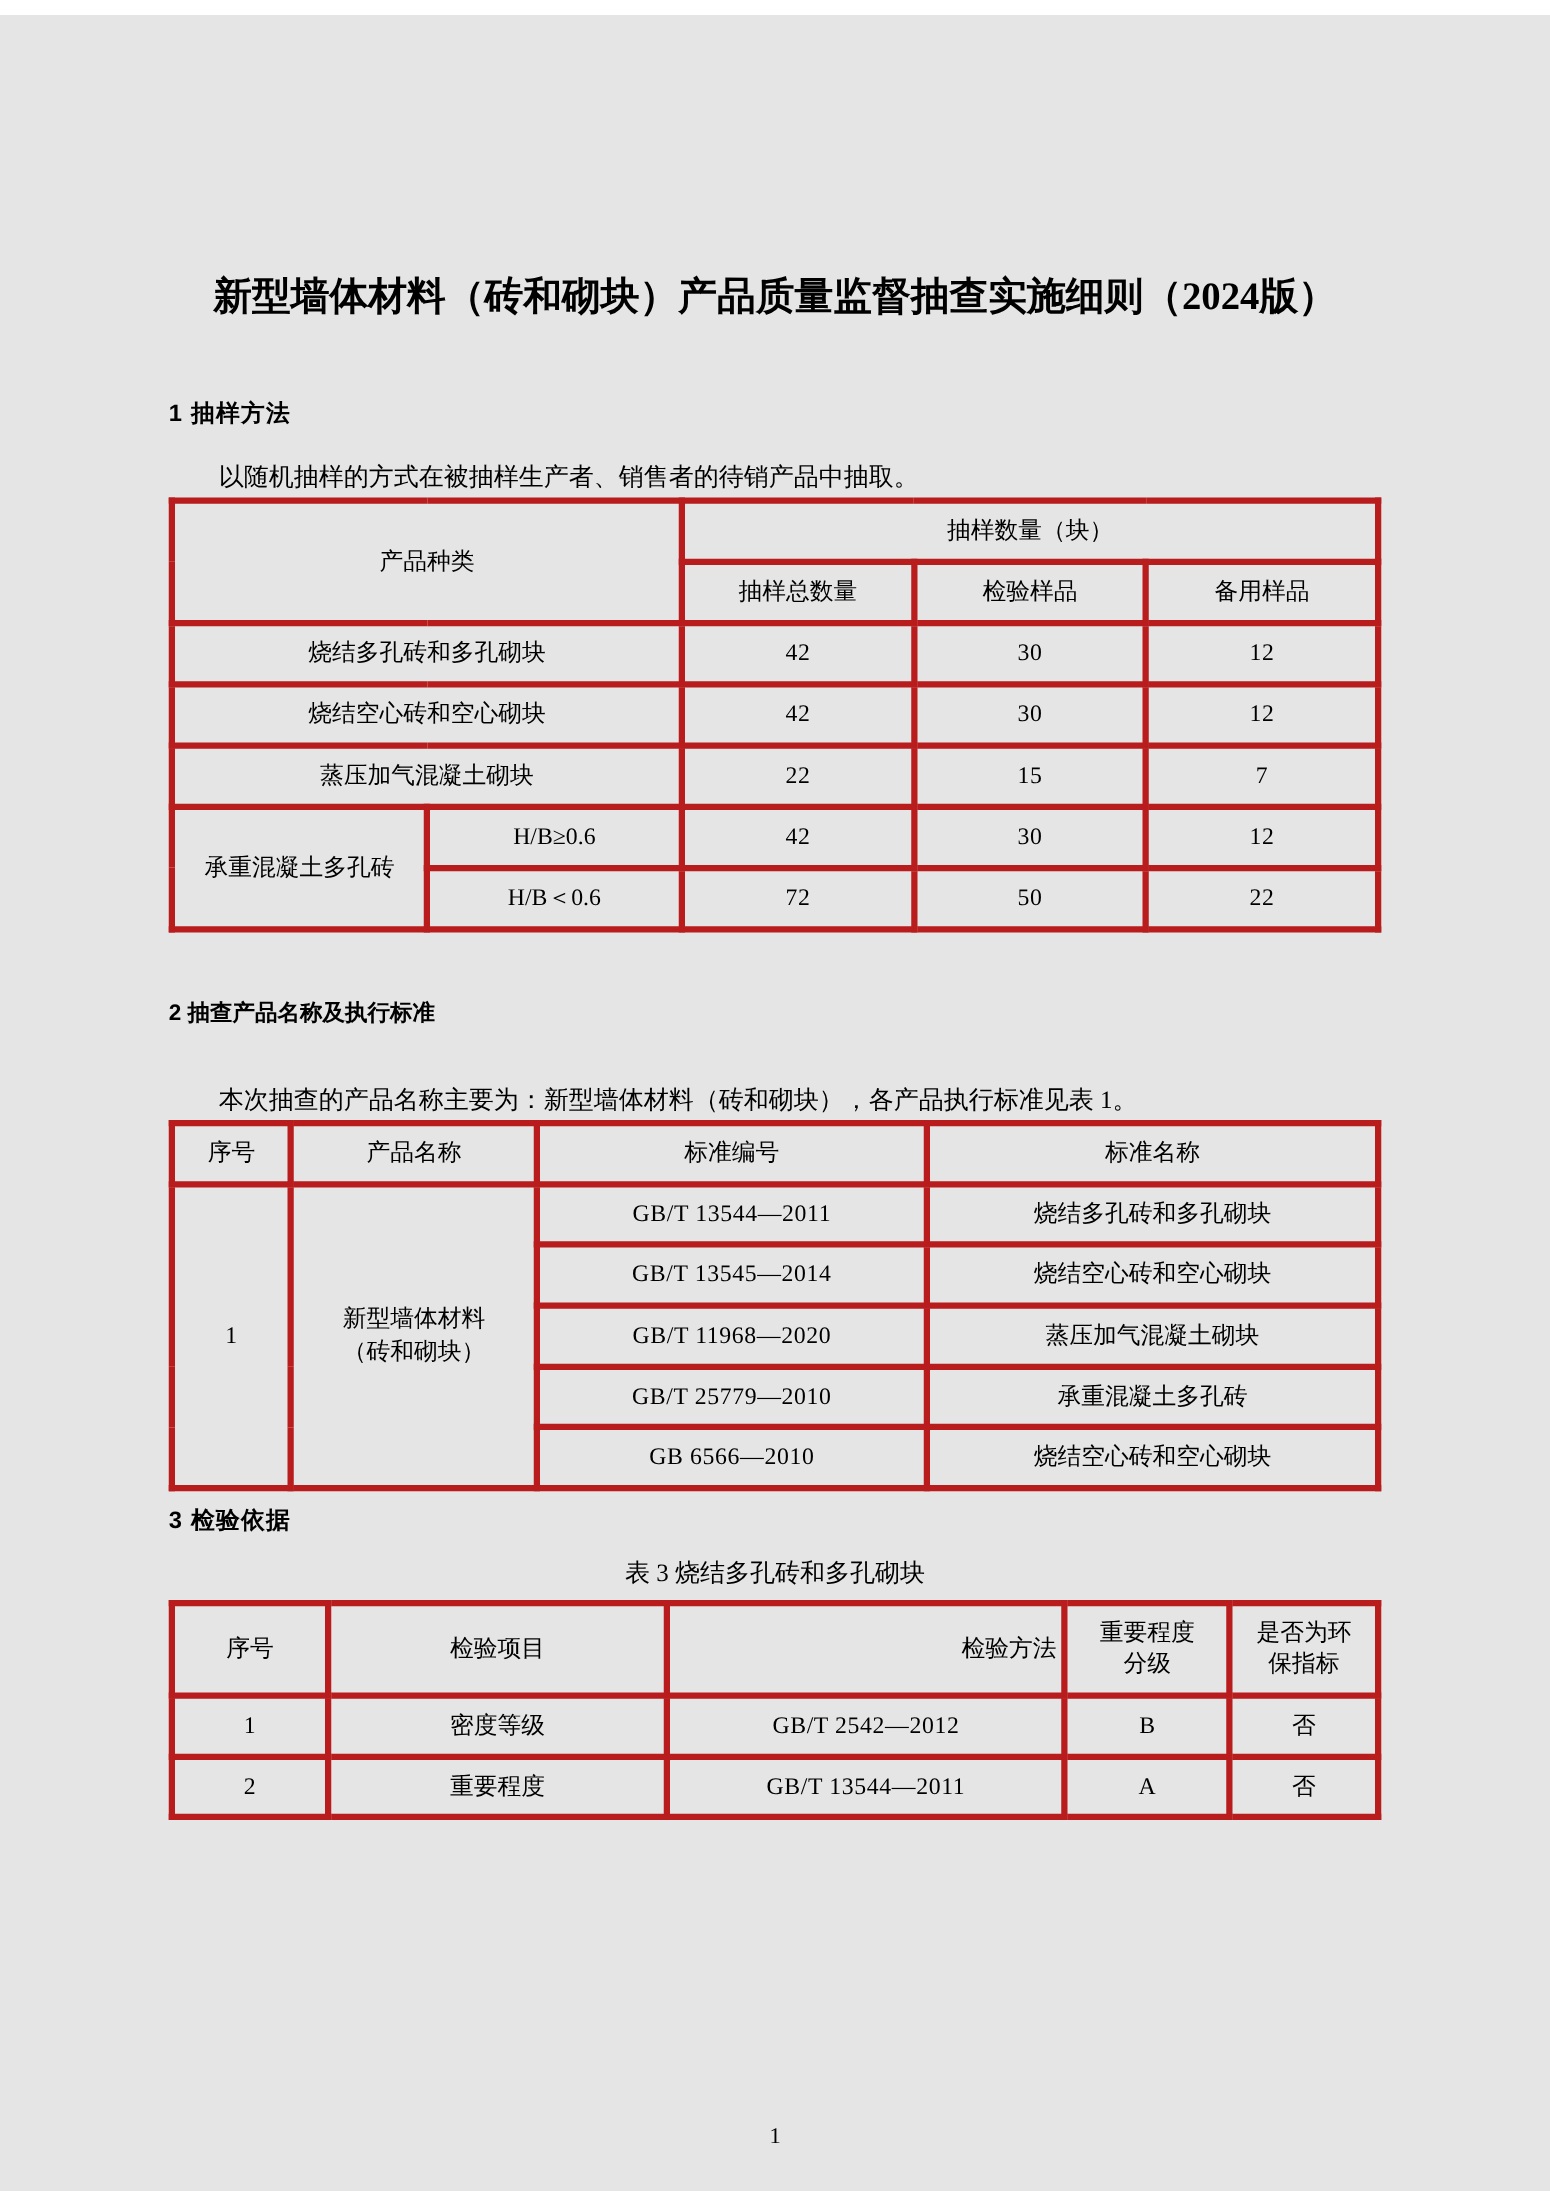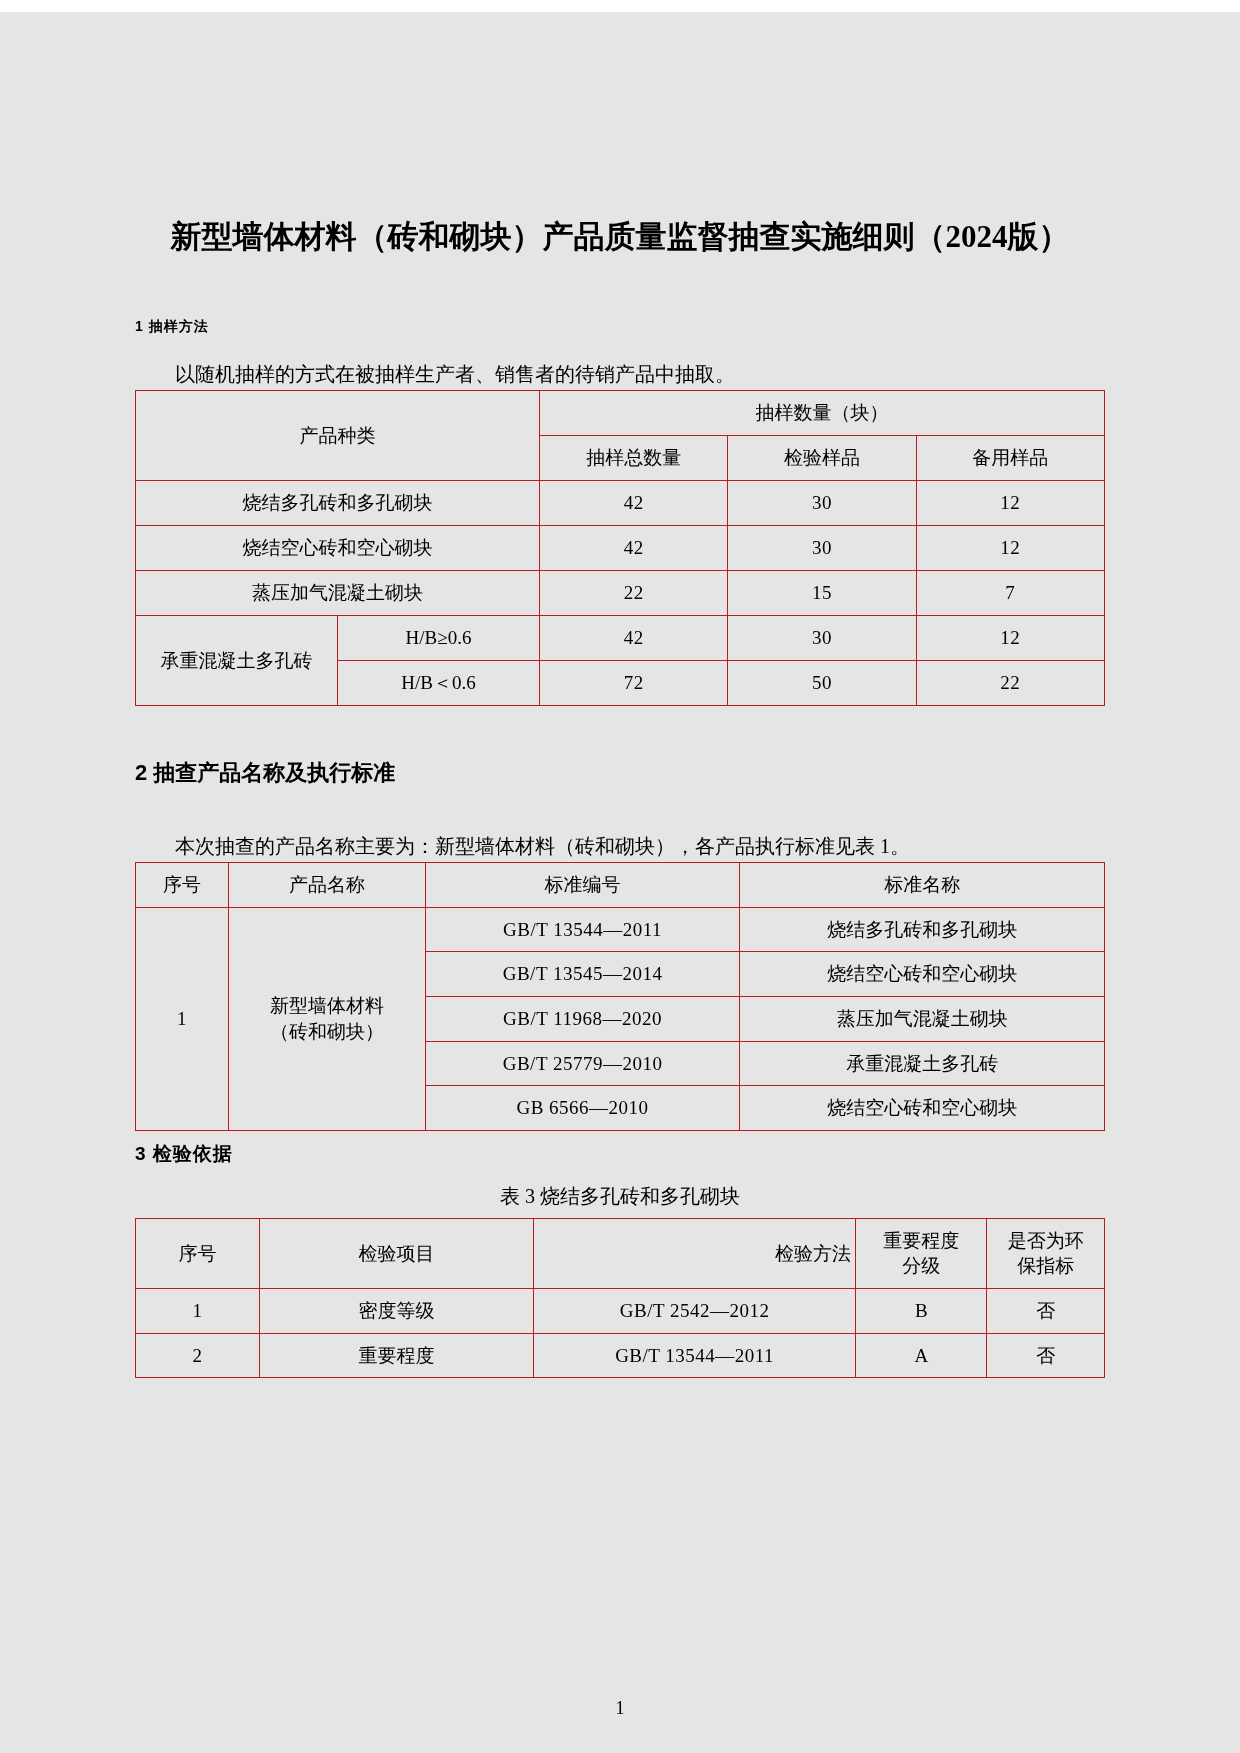--- a/index.html
+++ b/index.html
@@ -28,27 +28,27 @@
     font-size: 31px;
     line-height: 1.45;
     text-align: center;
     margin: 0;
     padding-top: 186px;
     letter-spacing: 0px;
   }
   .section-heading {
     font-family: "Liberation Sans", "DejaVu Sans", sans-serif;
     font-weight: bold;
-    font-size: 14px;
+    font-size: 19px;
     margin: 0;
     padding: 0;
     text-align: left;
   }
   .sec1 { margin-top: 58px; letter-spacing: 1px; }
-  .sec2 { margin-top: 52px; font-size: 22px; }
+  .sec2 { margin-top: 52px; font-size: 18px; }
   .sec3 { margin-top: 10px; font-size: 19px; letter-spacing: 1px; }
   .para {
     font-size: 20px;
     line-height: 1.6;
     margin: 0;
     text-indent: 40px;
   }
   .p1 { margin-top: 22px; }
   .p2 { margin-top: 18px; }
   .p3 { margin-top: 42px; }
@@ -61,21 +61,21 @@
   .cap1 { margin-top: 20px; margin-bottom: 8px; }
   .cap2 { margin-top: 16px; margin-bottom: 8px; }
   .cap3 { margin-top: 16px; margin-bottom: 8px; }
   table.doc-table {
     border-collapse: collapse;
     width: 100%;
     font-size: 19px;
     table-layout: fixed;
   }
   table.doc-table td, table.doc-table th {
-    border: 1px solid #b91c1c;
+    border: 5px solid #b91c1c;
     text-align: center;
     vertical-align: middle;
     font-weight: normal;
     padding: 9px 4px;
     line-height: 1.35;
   }
   
   #table1 td, #table1 th { height: 26px; }
   #table1 .c-prod { width: 395px; }
   #table1 .c-n1   { width: 165px; }

